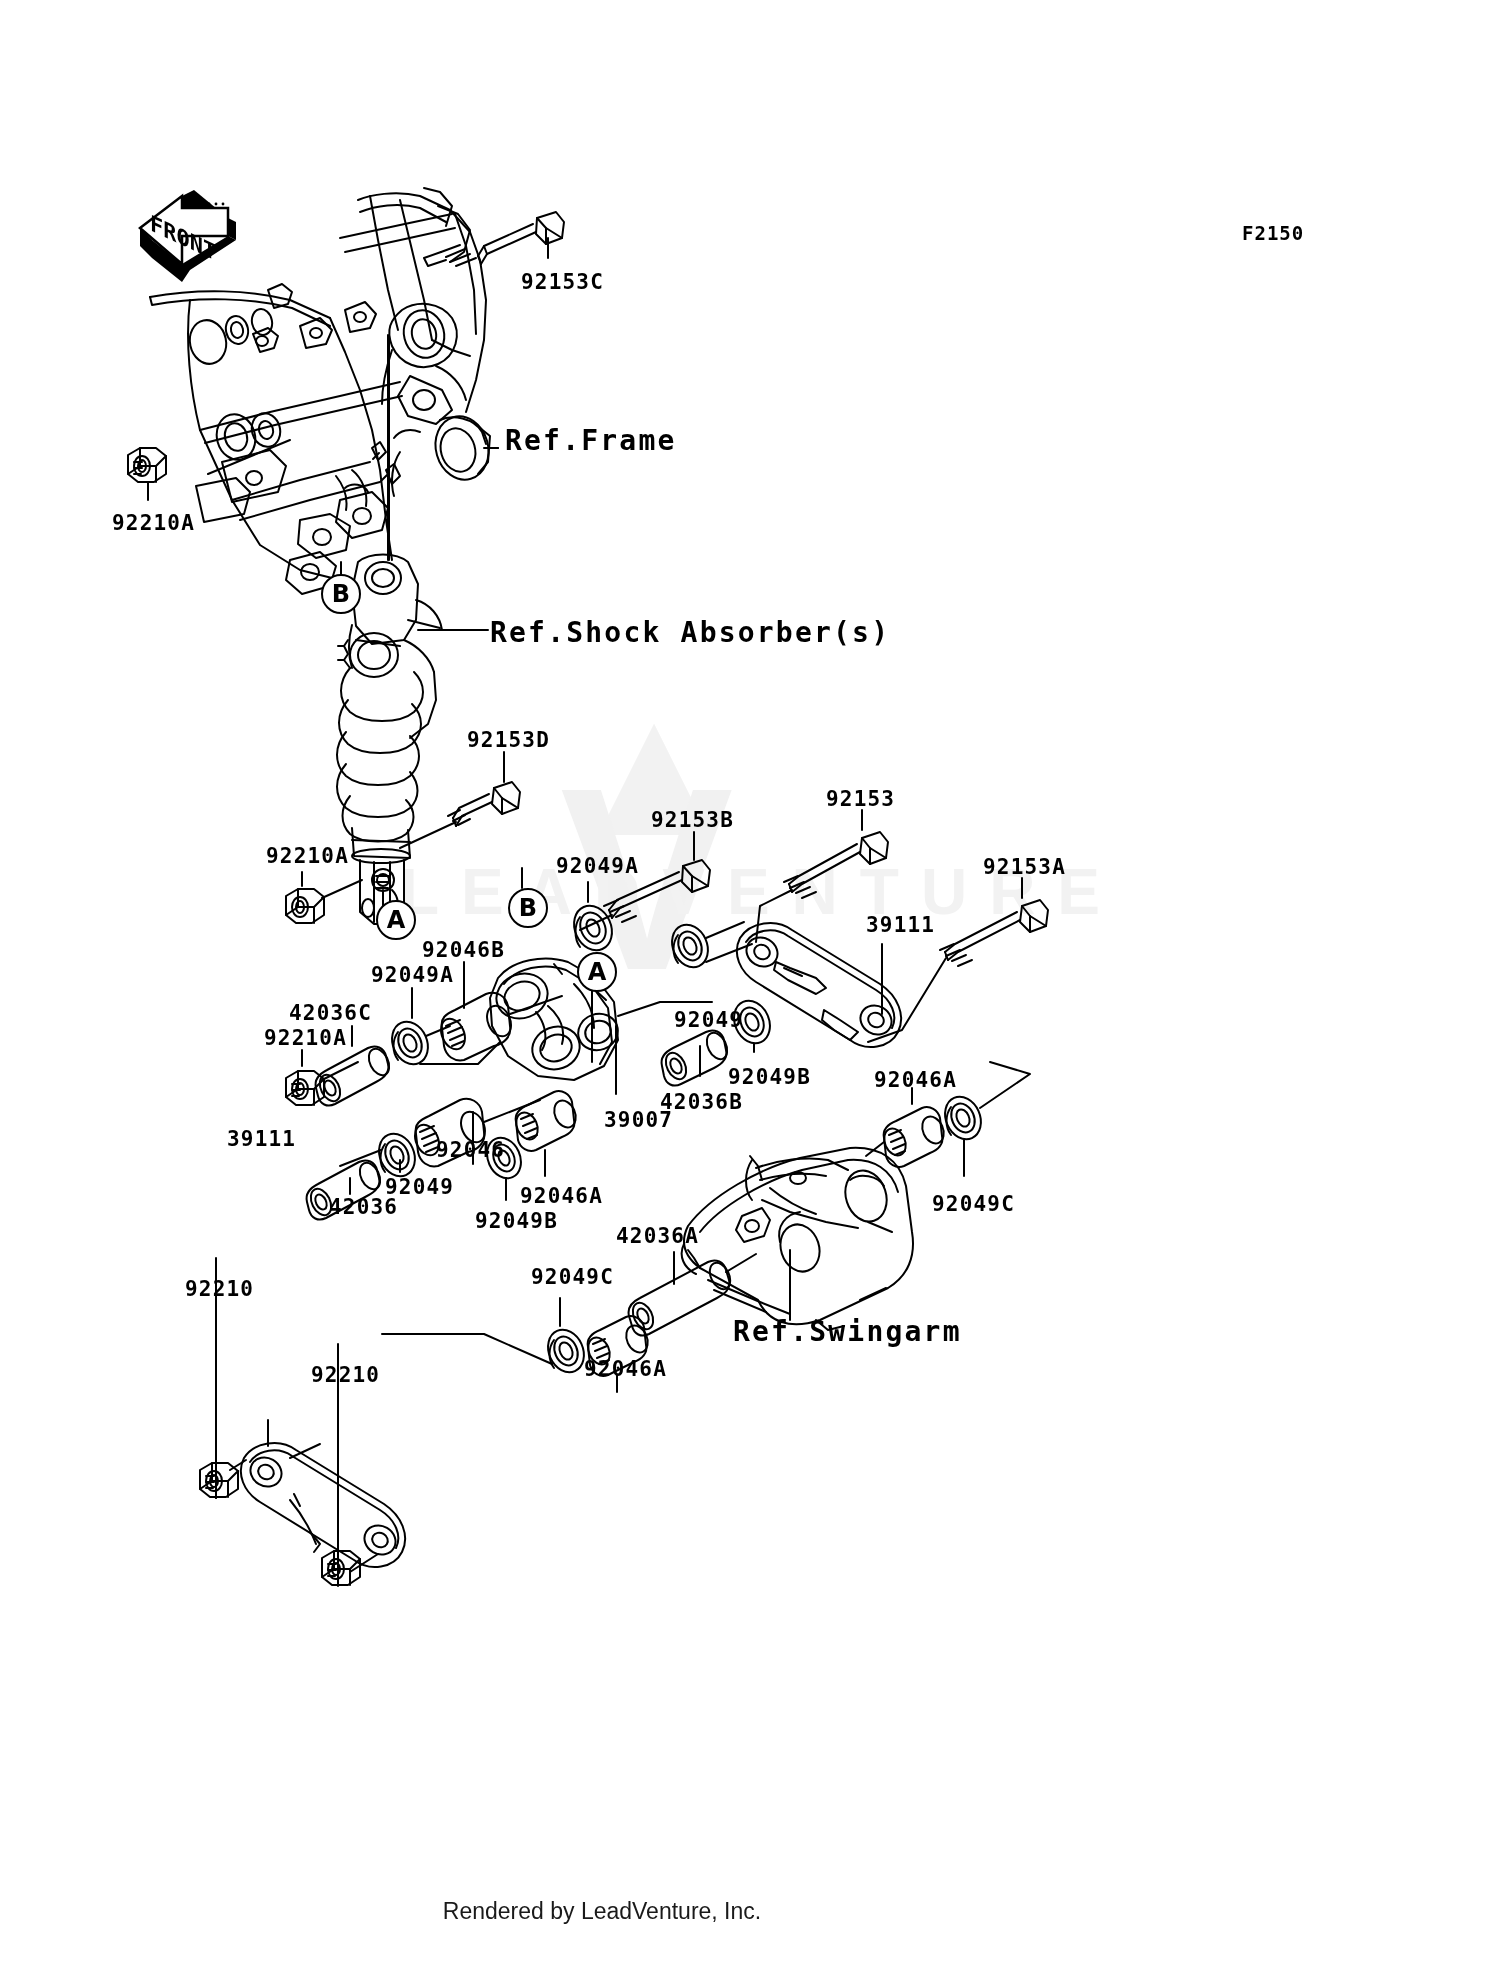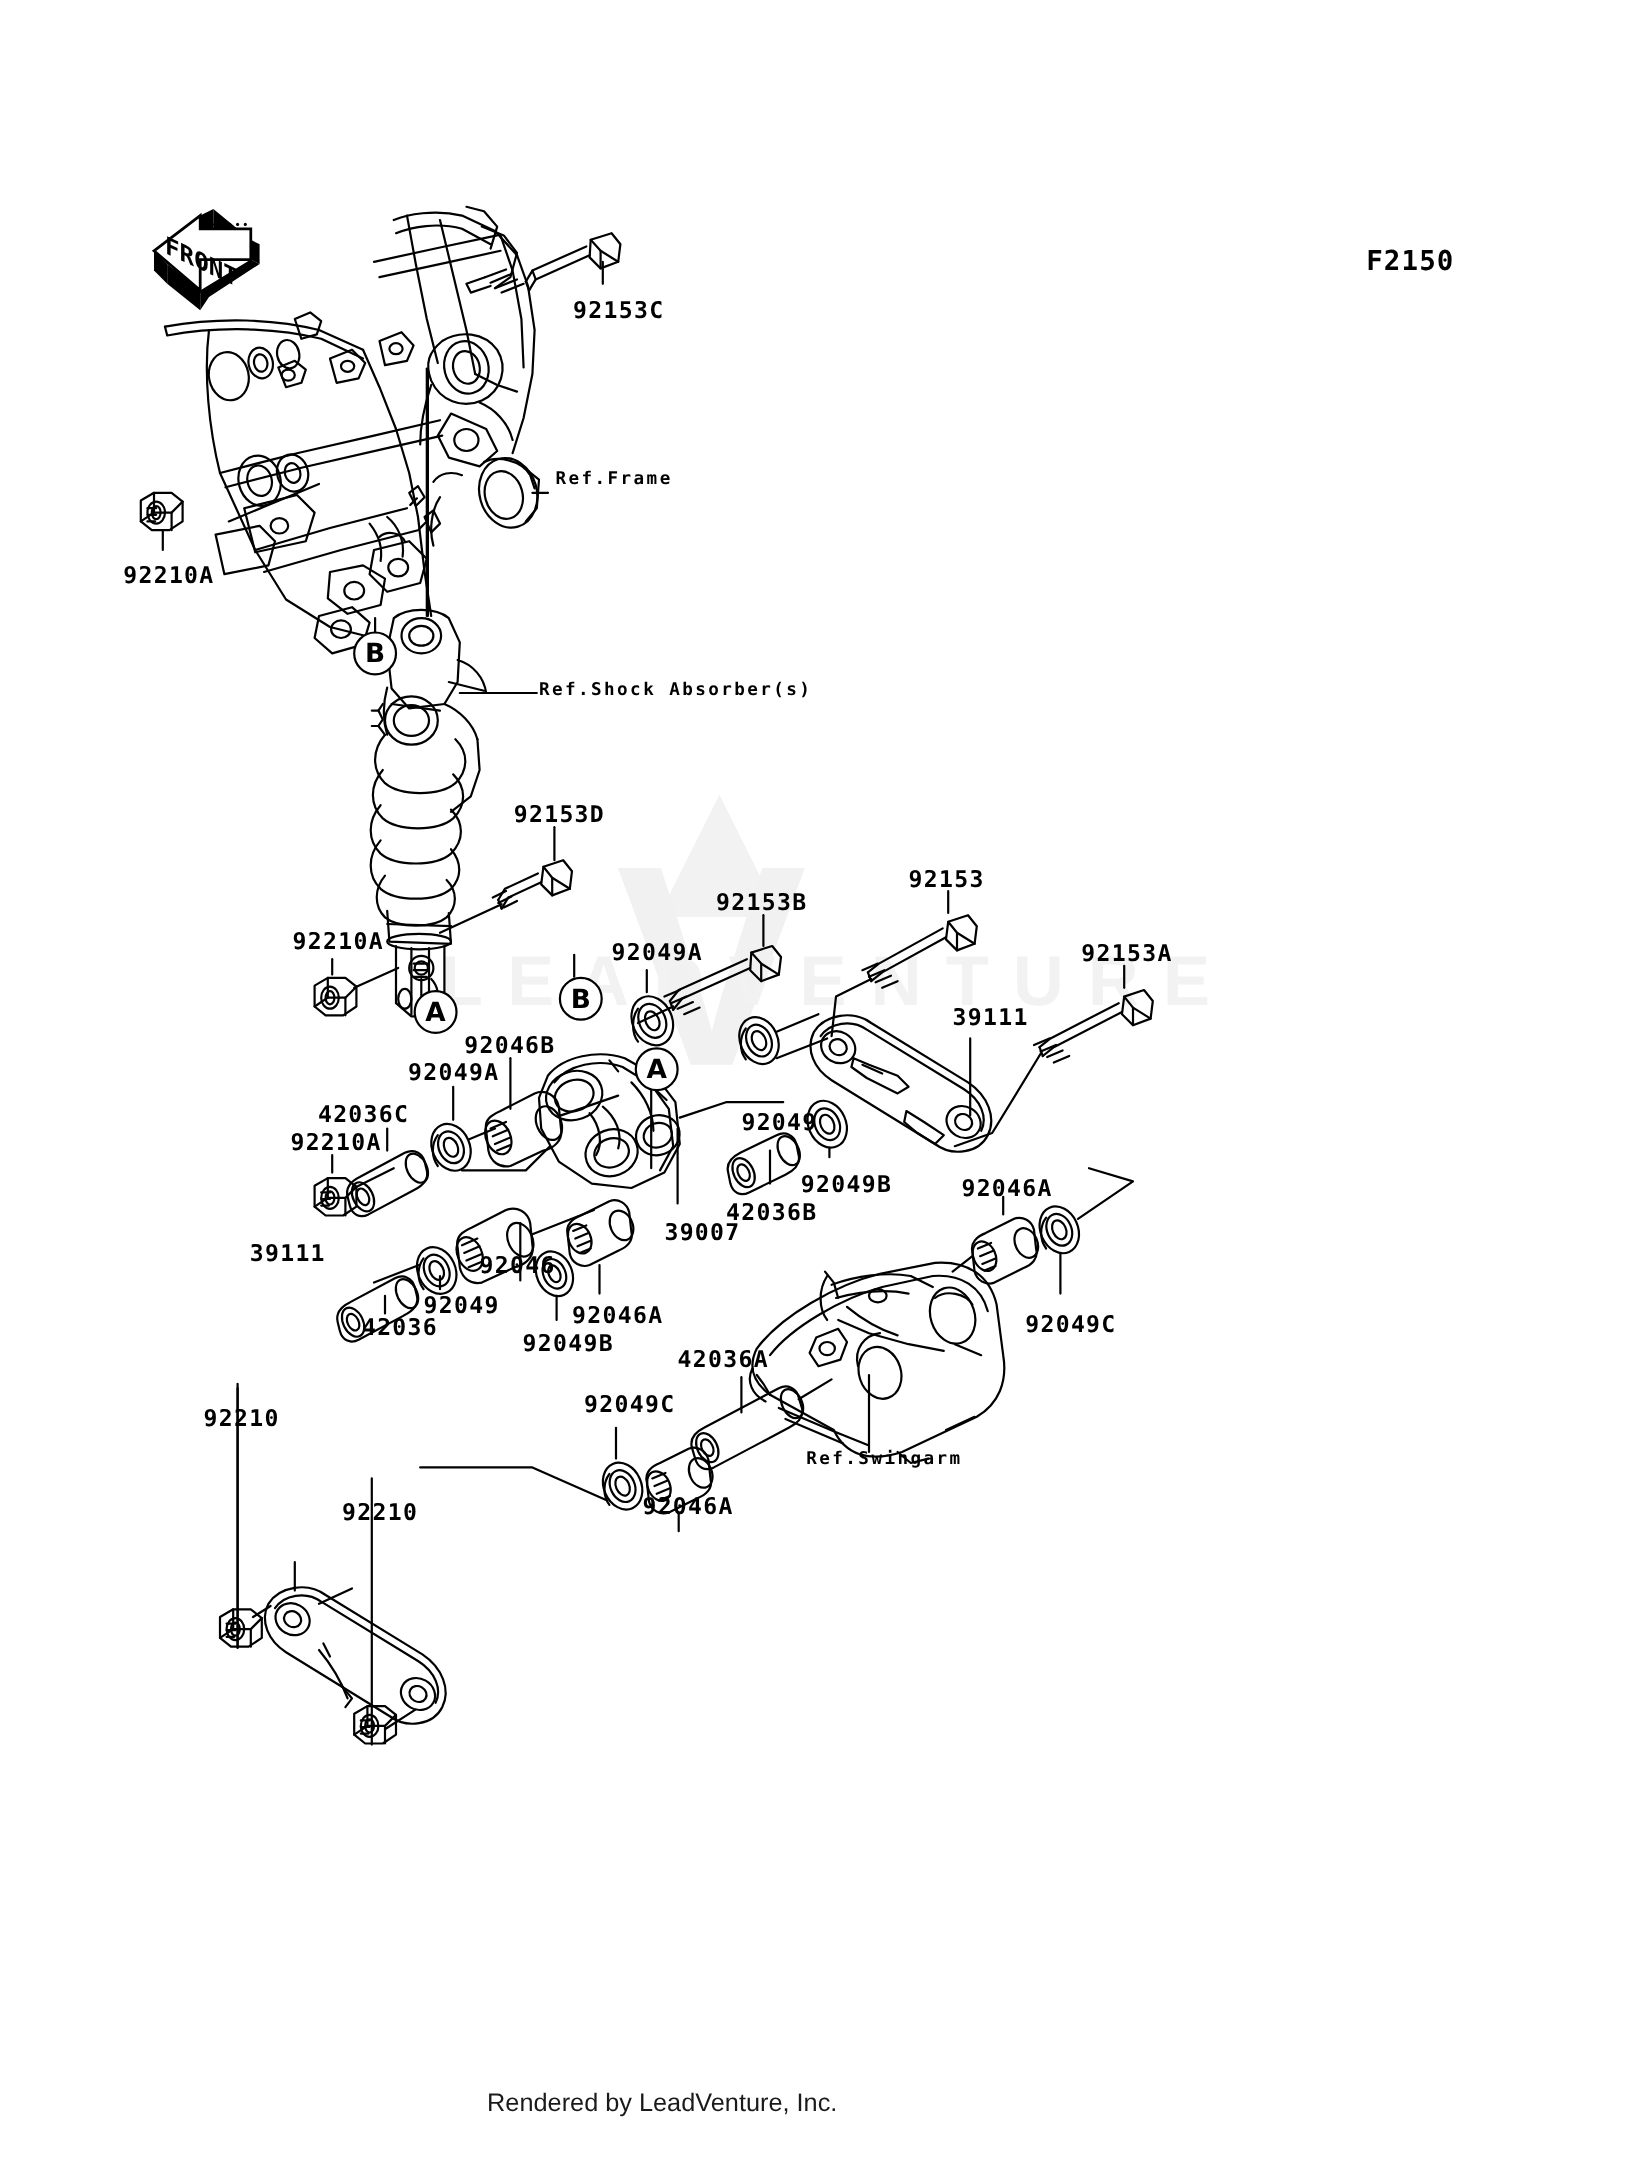--- a/index.html
+++ b/index.html
@@ -30,31 +30,31 @@
     font-size: 21px;
     font-weight: bold;
     color: #000000;
     letter-spacing: 1.2px;
     white-space: nowrap;
     line-height: 1;
   }
   .lbl-ref {
     position: absolute;
     font-family: "DejaVu Sans Mono", monospace;
-    font-size: 16px;
+    font-size: 28px;
     font-weight: bold;
     color: #000000;
     letter-spacing: 2.2px;
     white-space: nowrap;
     line-height: 1;
   }
   .code-tag {
     position: absolute;
     font-family: "DejaVu Sans Mono", monospace;
-    font-size: 25px;
+    font-size: 19px;
     font-weight: bold;
     color: #000000;
     letter-spacing: 1px;
     white-space: nowrap;
   }
   .footer-note {
     position: absolute;
     left: 0;
     width: 1204px;
     text-align: center;

